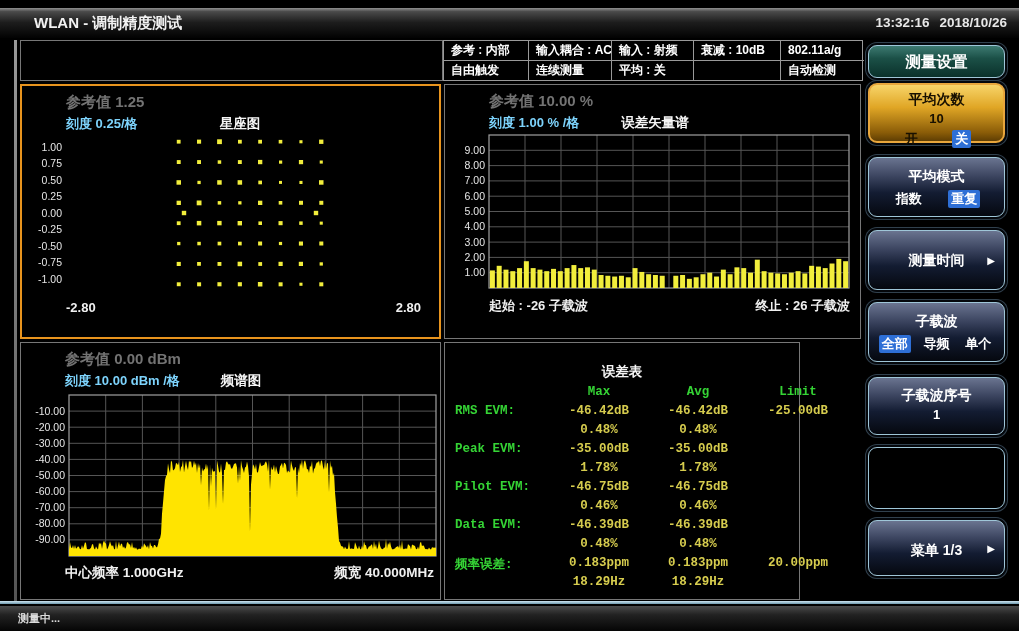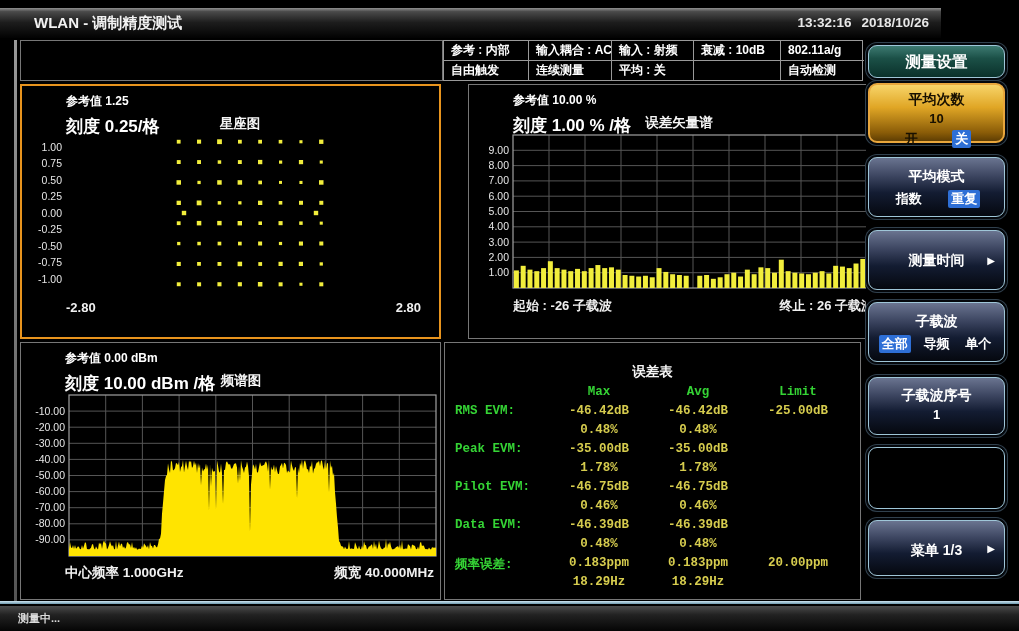--- a/index.html
+++ b/index.html
@@ -1,19 +1,19 @@
 <!DOCTYPE html>
 <html><head>
 <meta charset="utf-8">
 <style>
   html,body{margin:0;padding:0;background:#000;}
   .screen{position:relative;width:1019px;height:631px;background:#000;overflow:hidden;
           font-family:"Liberation Sans","DejaVu Sans",sans-serif;color:#fff;}
   
-  .titlebar{position:absolute;left:0;top:8px;width:941px;height:30px;
+  .titlebar{position:absolute;left:0;top:8px;width:1019px;height:30px;
             background:linear-gradient(180deg,#909090 0%,#4a4a4a 12%,#1d1d1d 48%,#020202 100%);}
   .titlebar .title{position:absolute;left:34px;top:0;line-height:30px;font-size:15px;font-weight:bold;color:#f2f2f2;}
   .titlebar .clock{position:absolute;right:12px;top:0;line-height:30px;font-size:13.5px;font-weight:bold;color:#e8e8e8;}
   .titlebar .clock span{margin-left:10px;}
   
   .param-left{position:absolute;left:20px;top:40px;width:423px;height:41px;background:#000;
               border:1px solid #777;box-sizing:border-box;}
   .param-table{position:absolute;left:443px;top:40px;width:420px;height:41px;box-sizing:border-box;
                display:grid;grid-template-columns:85px 83px 82px 87px 83px;grid-template-rows:20px 20px;
                border:1px solid #999;background:#000;}
@@ -21,22 +21,22 @@
          font-size:12px;font-weight:bold;color:#fff;padding-left:7px;line-height:19px;white-space:nowrap;overflow:hidden;}
   .pcell.r2{border-bottom:none;}
   .pcell.last{border-right:none;}
   
   .left-frame{position:absolute;left:14px;top:40px;width:3px;height:562px;background:linear-gradient(180deg,#999,#555);}
   .blue-line{position:absolute;left:0;top:601px;width:1019px;height:3px;background:linear-gradient(180deg,#cfe6f2,#6d98ac);}
   
   .panel{position:absolute;background:#000;box-sizing:border-box;}
   .panel.sel{border:2px solid #e8941e;}
   .panel.norm{border:1px solid #777;}
-  .p-ref{position:absolute;left:44px;top:7px;font-size:12px;font-weight:bold;color:#ffffff;white-space:nowrap;text-align:right;}
-  .p-scale{position:absolute;left:44px;top:29px;font-size:17px;font-weight:bold;color:#ffffff;white-space:nowrap;}
+  .p-ref{position:absolute;left:44px;top:7px;font-size:15px;font-weight:bold;color:#737373;white-space:nowrap;text-align:right;}
+  .p-scale{position:absolute;left:44px;top:29px;font-size:13px;font-weight:bold;color:#7dd3fc;white-space:nowrap;}
   .p-title{position:absolute;top:29px;font-size:13.5px;font-weight:bold;color:#f5f5f5;text-align:center;width:140px;}
   .p-xlab{position:absolute;font-size:13px;font-weight:bold;color:#f0f0f0;white-space:nowrap;}
   .psvg{position:absolute;left:0;top:0;}
   
   .etitle{position:absolute;left:0;top:20px;width:100%;text-align:center;font-size:13.5px;font-weight:bold;color:#f5f5f5;}
   .ecell{position:absolute;font-family:"Liberation Mono","DejaVu Sans Mono",monospace;
          font-size:12.5px;font-weight:bold;white-space:nowrap;}
   .ecell.g{color:#35d435;}
   .ecell.y{color:#d6cc4e;}
   .ecell.ctr{text-align:center;}
@@ -168,21 +168,21 @@
         <rect x="256.7" y="53.9" width="3.6" height="3.6" fill="#f2ee3c"></rect>
         <rect x="277.4" y="54.2" width="3.1" height="3.1" fill="#f2ee3c"></rect>
         <rect x="297.1" y="53.6" width="4.3" height="4.3" fill="#f2ee3c"></rect>
         <rect x="159.8" y="124.8" width="4.4" height="4.4" fill="#f2ee3c"></rect>
         <rect x="291.8" y="124.8" width="4.4" height="4.4" fill="#f2ee3c"></rect>
       </svg>
     <div class="p-xlab" style="left:44px;top:214px;">-2.80</div>
     <div class="p-xlab" style="right:18px;top:214px;">2.80</div>
   </div>
 
-  <div class="panel norm" style="left:444px;top:84px;width:417px;height:255px;margin-left:24px;">
+  <div class="panel norm" style="left:444px;top:84px;width:417px;height:255px;">
     <div class="p-ref">参考值 10.00 %</div>
     <div class="p-scale">刻度 1.00 % /格</div>
     <div class="p-title" style="left:140px;">误差矢量谱</div>
     <svg id="svg-evm" class="psvg" width="415" height="253" viewBox="0 0 415 253">
         <line x1="80" y1="50" x2="80" y2="203" stroke="#565656" stroke-width="1"></line>
         <line x1="44" y1="65.3" x2="404" y2="65.3" stroke="#565656" stroke-width="1"></line>
         <line x1="116" y1="50" x2="116" y2="203" stroke="#565656" stroke-width="1"></line>
         <line x1="44" y1="80.6" x2="404" y2="80.6" stroke="#565656" stroke-width="1"></line>
         <line x1="152" y1="50" x2="152" y2="203" stroke="#565656" stroke-width="1"></line>
         <line x1="44" y1="95.9" x2="404" y2="95.9" stroke="#565656" stroke-width="1"></line>
@@ -297,21 +297,21 @@
         <text x="44" y="152.1" text-anchor="end" font-size="10.5" fill="#e6e6e6" font-family="Liberation Sans, DejaVu Sans, sans-serif">-60.00</text>
         <text x="44" y="168.2" text-anchor="end" font-size="10.5" fill="#e6e6e6" font-family="Liberation Sans, DejaVu Sans, sans-serif">-70.00</text>
         <text x="44" y="184.3" text-anchor="end" font-size="10.5" fill="#e6e6e6" font-family="Liberation Sans, DejaVu Sans, sans-serif">-80.00</text>
         <text x="44" y="200.4" text-anchor="end" font-size="10.5" fill="#e6e6e6" font-family="Liberation Sans, DejaVu Sans, sans-serif">-90.00</text>
         <path d="M48,213 L48,206.6 L49,198.9 L50,204.2 L51,205.3 L52,202.0 L53,206.1 L54,202.1 L55,205.7 L56,204.8 L57,203.3 L58,204.1 L59,206.3 L60,206.1 L61,201.9 L62,205.8 L63,202.7 L64,199.2 L65,200.1 L66,206.2 L67,205.9 L68,206.5 L69,205.8 L70,204.8 L71,201.6 L72,201.1 L73,205.2 L74,206.4 L75,203.2 L76,205.2 L77,206.4 L78,199.5 L79,201.5 L80,199.8 L81,205.9 L82,200.0 L83,197.5 L84,200.1 L85,200.6 L86,206.5 L87,204.7 L88,202.1 L89,198.2 L90,201.4 L91,203.4 L92,202.0 L93,205.7 L94,206.6 L95,197.7 L96,206.5 L97,202.4 L98,198.5 L99,203.5 L100,200.7 L101,200.7 L102,205.0 L103,203.3 L104,205.8 L105,204.6 L106,199.4 L107,199.2 L108,201.5 L109,201.3 L110,205.0 L111,198.9 L112,205.4 L113,203.7 L114,206.1 L115,204.2 L116,206.6 L117,206.5 L118,205.5 L119,205.9 L120,205.8 L121,202.4 L122,205.1 L123,200.2 L124,201.8 L125,202.9 L126,204.7 L127,201.9 L128,206.3 L129,198.9 L130,202.8 L131,202.9 L132,205.5 L133,202.1 L134,202.1 L135,203.8 L136,204.5 L137,201.6 L138,196.0 L139,195.5 L140,190.7 L141,170.8 L142,159.9 L143,148.2 L144,136.9 L145,133.3 L146,131.7 L147,120.3 L148,126.3 L149,129.9 L150,117.5 L151,118.9 L152,127.6 L153,126.8 L154,125.2 L155,119.9 L156,120.4 L157,122.3 L158,118.8 L159,128.9 L160,124.2 L161,122.9 L162,117.1 L163,129.4 L164,123.3 L165,117.7 L166,123.2 L167,126.9 L168,117.5 L169,119.4 L170,117.7 L171,125.1 L172,123.2 L173,117.7 L174,122.4 L175,119.4 L176,130.1 L177,120.0 L178,125.4 L179,120.9 L180,142.3 L181,124.6 L182,128.5 L183,126.5 L184,125.9 L185,120.5 L186,126.8 L187,121.6 L188,167.7 L189,120.8 L190,143.3 L191,124.7 L192,128.5 L193,128.4 L194,127.9 L195,166.8 L196,117.5 L197,122.5 L198,128.4 L199,129.8 L200,120.4 L201,129.9 L202,161.1 L203,126.9 L204,126.8 L205,119.4 L206,118.3 L207,120.6 L208,121.7 L209,120.9 L210,125.0 L211,126.1 L212,123.7 L213,121.1 L214,120.6 L215,120.2 L216,124.5 L217,140.5 L218,123.1 L219,138.0 L220,117.2 L221,123.5 L222,126.3 L223,130.0 L224,124.4 L225,123.8 L226,118.5 L227,123.1 L228,133.3 L229,188.8 L230,141.7 L231,130.8 L232,121.3 L233,123.1 L234,126.6 L235,120.8 L236,129.4 L237,129.2 L238,124.3 L239,119.0 L240,122.6 L241,123.3 L242,122.0 L243,122.2 L244,119.8 L245,118.2 L246,121.1 L247,128.7 L248,116.5 L249,146.6 L250,123.4 L251,127.0 L252,126.1 L253,121.5 L254,129.3 L255,123.1 L256,127.2 L257,130.9 L258,130.8 L259,123.5 L260,122.1 L261,119.7 L262,125.6 L263,119.8 L264,120.2 L265,122.0 L266,130.0 L267,127.6 L268,128.5 L269,129.5 L270,117.4 L271,122.4 L272,126.0 L273,127.9 L274,124.2 L275,124.3 L276,155.3 L277,124.7 L278,130.3 L279,119.7 L280,123.0 L281,116.6 L282,126.1 L283,119.1 L284,117.3 L285,120.7 L286,126.5 L287,126.0 L288,130.0 L289,122.5 L290,124.2 L291,117.8 L292,130.7 L293,125.9 L294,125.1 L295,121.1 L296,119.3 L297,119.6 L298,117.4 L299,123.2 L300,117.5 L301,117.7 L302,123.7 L303,126.8 L304,117.0 L305,125.9 L306,120.0 L307,120.4 L308,149.5 L309,117.6 L310,125.0 L311,122.6 L312,132.7 L313,129.8 L314,149.2 L315,160.7 L316,174.1 L317,184.5 L318,198.1 L319,199.4 L320,202.8 L321,203.4 L322,203.4 L323,206.2 L324,203.4 L325,205.4 L326,206.1 L327,205.6 L328,198.1 L329,206.3 L330,205.3 L331,205.8 L332,205.7 L333,206.0 L334,199.2 L335,201.7 L336,204.7 L337,206.2 L338,202.6 L339,205.8 L340,206.4 L341,202.6 L342,205.7 L343,198.3 L344,202.1 L345,202.2 L346,206.4 L347,205.2 L348,203.3 L349,203.4 L350,202.1 L351,201.3 L352,206.0 L353,197.7 L354,204.5 L355,200.7 L356,206.5 L357,203.9 L358,197.5 L359,202.5 L360,205.2 L361,206.1 L362,206.3 L363,204.6 L364,204.7 L365,195.9 L366,205.8 L367,199.9 L368,202.1 L369,198.4 L370,203.4 L371,205.9 L372,206.5 L373,205.8 L374,205.5 L375,204.0 L376,203.7 L377,203.0 L378,204.9 L379,201.2 L380,206.2 L381,197.2 L382,206.5 L383,205.4 L384,206.2 L385,205.1 L386,206.3 L387,201.0 L388,202.2 L389,203.0 L390,206.6 L391,201.6 L392,201.9 L393,202.5 L394,203.1 L395,206.0 L396,206.3 L397,203.5 L398,206.5 L399,200.1 L400,198.8 L401,203.3 L402,202.2 L403,203.1 L404,205.8 L405,206.3 L406,206.0 L407,206.4 L408,204.5 L409,205.9 L410,206.5 L411,204.3 L412,204.5 L413,204.8 L414,204.5 L415,204.8 L415,213 Z" fill="#ffe400"></path>
       </svg>
     <div class="p-xlab" style="left:44px;top:221px;font-size:13.5px;">中心频率 1.000GHz</div>
     <div class="p-xlab" style="right:6px;top:221px;font-size:13.5px;">频宽 40.000MHz</div>
   </div>
 
-  <div class="panel norm" style="left:444px;top:342px;width:417px;height:258px;">
+  <div class="panel norm" style="left:444px;top:342px;width:356px;height:258px;">
     <div class="etitle">误差表</div>
     <div id="error-table-body">
         <div class="ecell g ctr" style="left: 96px; top: 42px; width: 116px;">Max</div>
         <div class="ecell g ctr" style="left: 200px; top: 42px; width: 106px;">Avg</div>
         <div class="ecell g ctr" style="left: 298px; top: 42px; width: 110px;">Limit</div>
         <div class="ecell g" style="left: 10px; top: 61px;">RMS EVM:</div>
         <div class="ecell y ctr" style="left: 96px; top: 61px; width: 116px;">-46.42dB</div>
         <div class="ecell y ctr" style="left: 200px; top: 61px; width: 106px;">-46.42dB</div>
         <div class="ecell y ctr" style="left: 298px; top: 61px; width: 110px;">-25.00dB</div>
         <div class="ecell y ctr" style="left: 96px; top: 80px; width: 116px;">0.48%</div>

